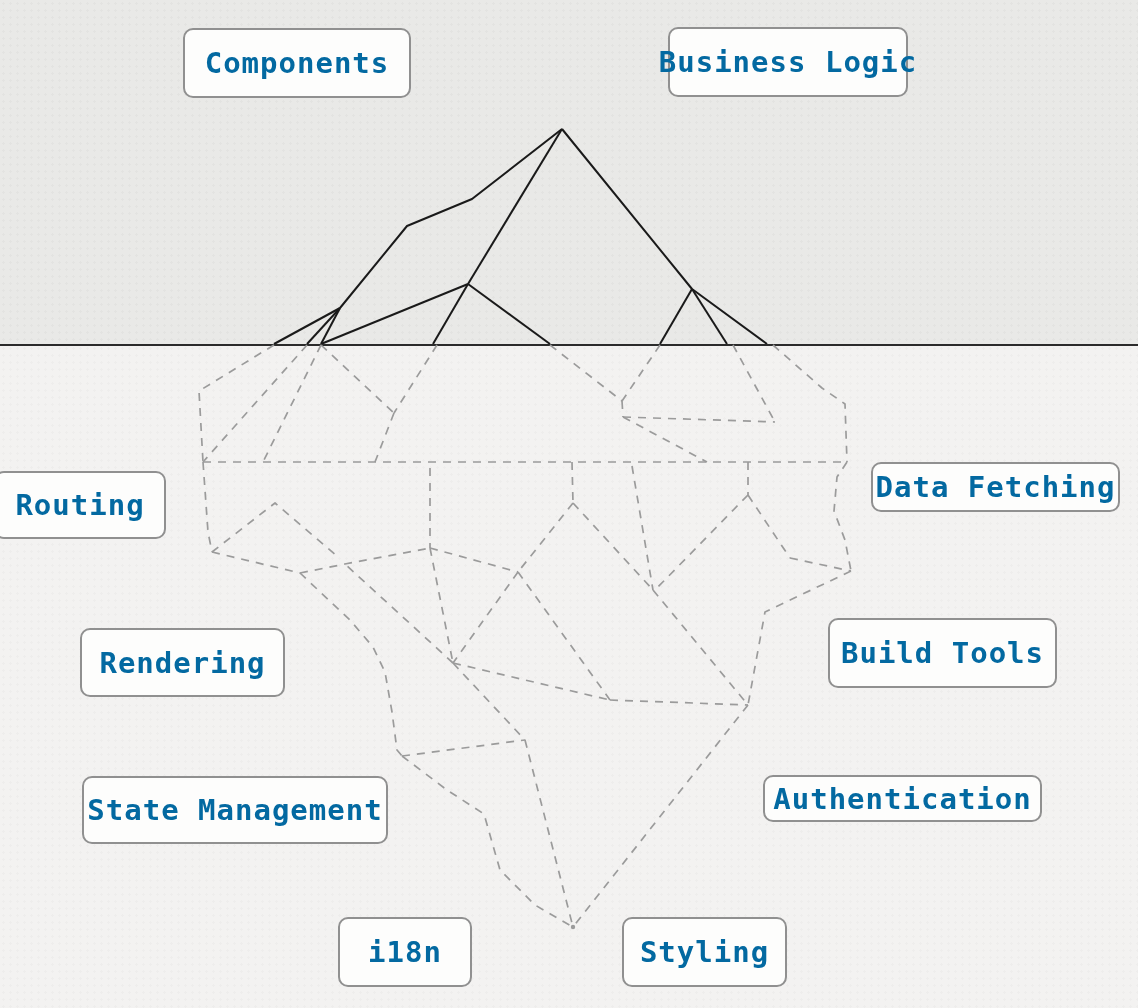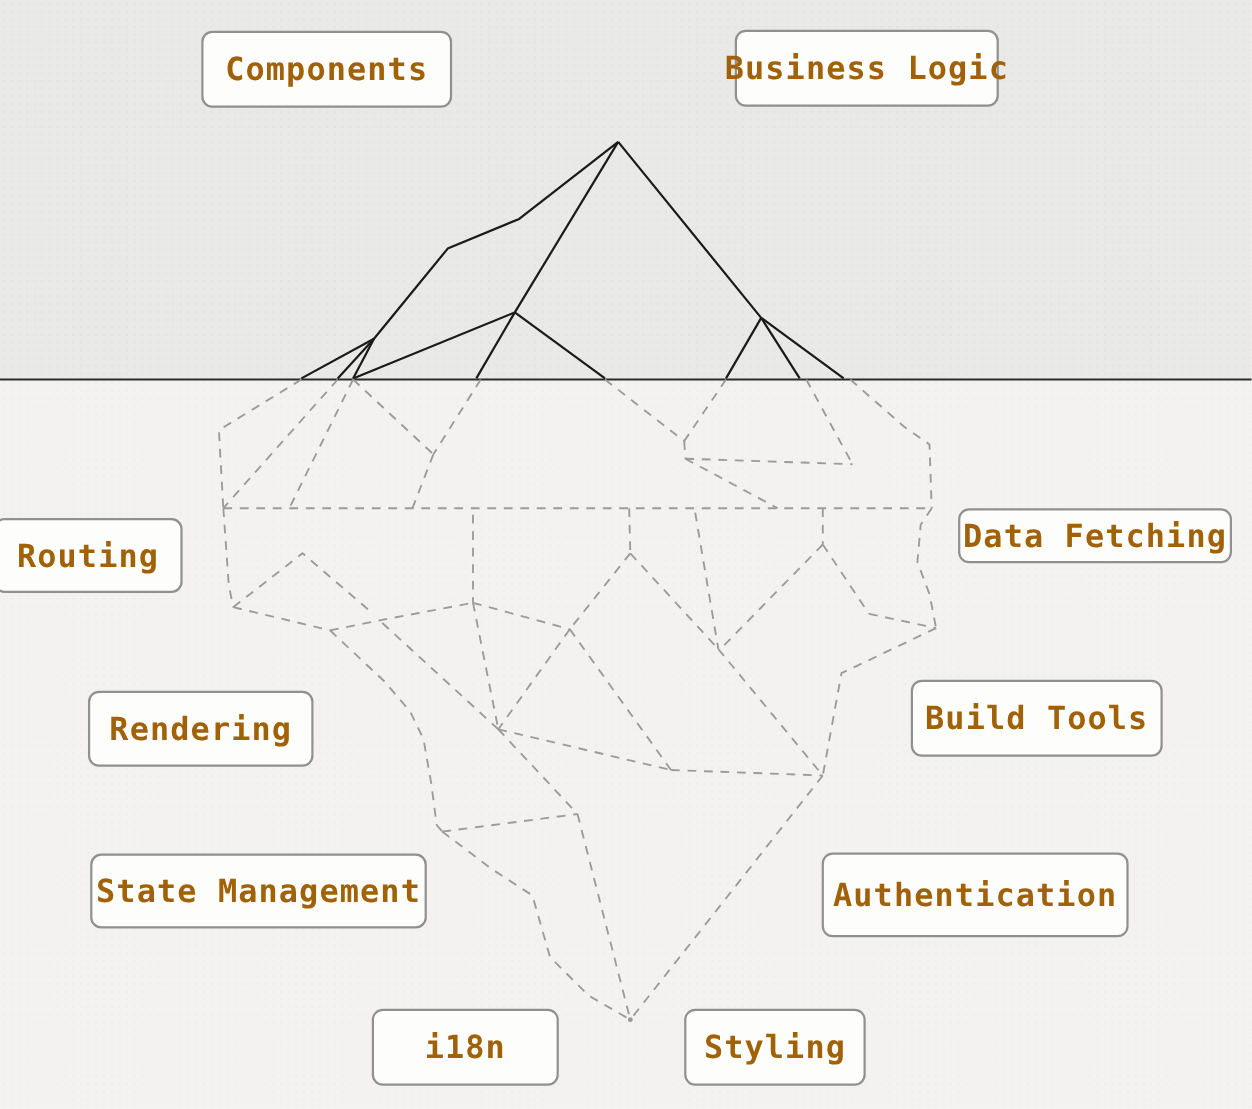--- a/index.html
+++ b/index.html
@@ -26,32 +26,32 @@
   .label{
     position:absolute;
     display:flex;align-items:center;justify-content:center;
     background:#fdfdfc;
     border:2px solid #909090;
     border-radius:10px;
     box-sizing:border-box;
     font-weight:bold;
     font-size:29px;
     letter-spacing:1px;
-    color:#a16207;
+    color:#0369a1;
     white-space:nowrap;
   }
   .lbl-components      {left:183px; top:28px;  width:228px; height:70px;}
   .lbl-business-logic  {left:668px; top:27px;  width:240px; height:70px;}
   .lbl-routing         {left:-6px;  top:471px; width:172px; height:68px;}
   .lbl-data-fetching   {left:871px; top:462px; width:249px; height:50px;}
   .lbl-rendering       {left:80px;  top:628px; width:205px; height:69px;}
   .lbl-build-tools     {left:828px; top:618px; width:229px; height:70px;}
   .lbl-state-management{left:82px;  top:776px; width:306px; height:68px;text-align:center;}
-  .lbl-authentication  {left:747px; top:775px; width:279px; height:77px;}
-  .lbl-i18n            {left:338px; top:917px; width:170px; height:70px;}
+  .lbl-authentication  {left:763px; top:775px; width:279px; height:47px;}
+  .lbl-i18n            {left:338px; top:917px; width:134px; height:70px;}
   .lbl-styling         {left:622px; top:917px; width:165px; height:70px;text-align:center;}
 </style>
 </head>
 <body>
 
 <div class="stage">
 
   <div class="above-water"></div>
   <div class="below-water"></div>
 

